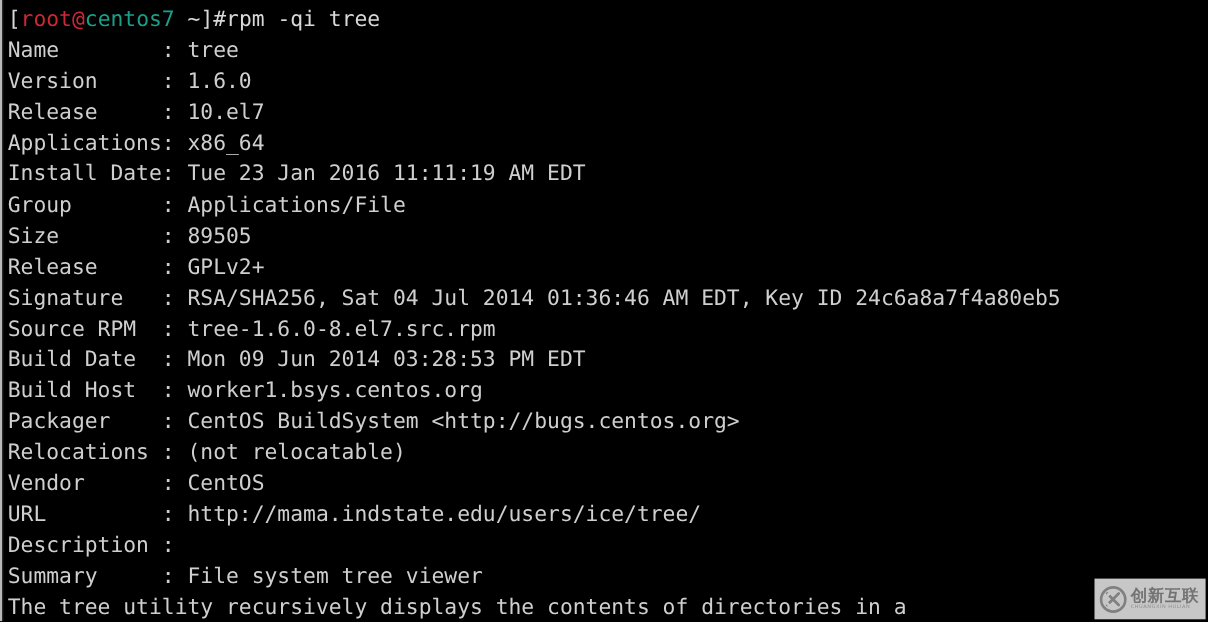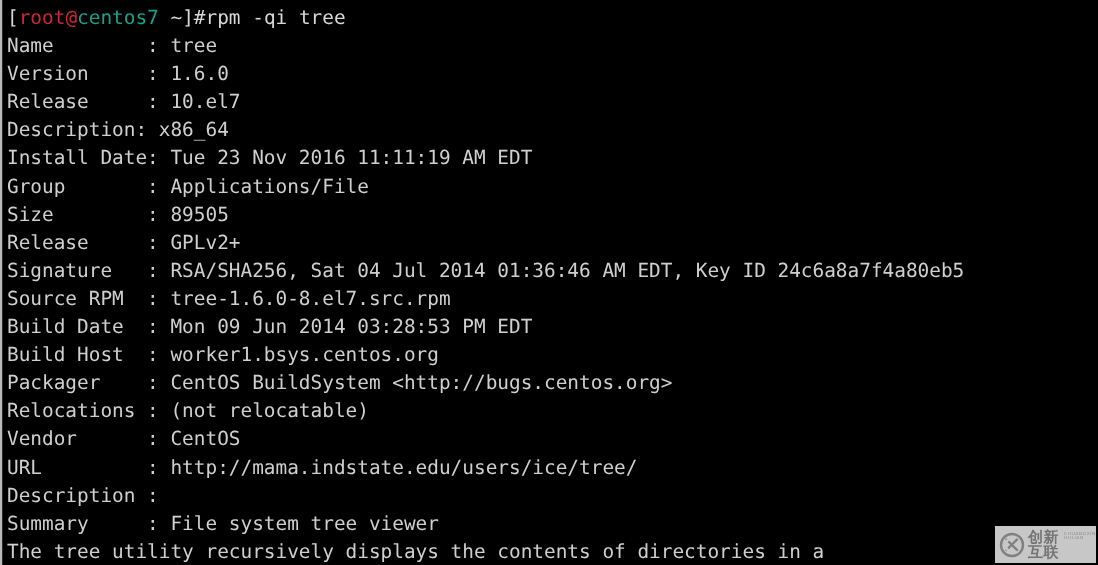--- a/index.html
+++ b/index.html
@@ -74,21 +74,21 @@
   }
   .wm-logo {
     width: 26px;
     height: 26px;
     flex: 0 0 26px;
     position: relative;
   }
   .wm-text {
     margin-left: 3px;
     display: flex;
-    flex-direction: row;
+    flex-direction: column;
     justify-content: center;
     line-height: 1;
   }
   .wm-cn {
     font-family: "DejaVu Sans", "Liberation Sans", sans-serif;
     font-size: 15px;
     color: #7d7d7d;
     letter-spacing: 0.5px;
     font-weight: 600;
   }
@@ -109,22 +109,22 @@
 
   <div class="left-edge"></div>
 
   <div class="screen">
 
     <div class="line"><span class="c-white">[</span><span class="c-red">root</span><span class="c-red">@</span><span class="c-teal">centos7</span><span class="c-white"> ~]#</span><span class="c-white">rpm -qi tree</span></div>
 
     <div class="line">Name        : tree</div>
     <div class="line">Version     : 1.6.0</div>
     <div class="line">Release     : 10.el7</div>
-    <div class="line">Description: x86_64</div>
-    <div class="line">Install Date: Tue 23 Nov 2016 11:11:19 AM EDT</div>
+    <div class="line">Applications: x86_64</div>
+    <div class="line">Install Date: Tue 23 Jan 2016 11:11:19 AM EDT</div>
     <div class="line">Group       : Applications/File</div>
     <div class="line">Size        : 89505</div>
     <div class="line">Release     : GPLv2+</div>
     <div class="line">Signature   : RSA/SHA256, Sat 04 Jul 2014 01:36:46 AM EDT, Key ID 24c6a8a7f4a80eb5</div>
     <div class="line">Source RPM  : tree-1.6.0-8.el7.src.rpm</div>
     <div class="line">Build Date  : Mon 09 Jun 2014 03:28:53 PM EDT</div>
     <div class="line">Build Host  : worker1.bsys.centos.org</div>
     <div class="line">Packager    : CentOS BuildSystem &lt;http://bugs.centos.org&gt;</div>
     <div class="line">Relocations : (not relocatable)</div>
     <div class="line">Vendor      : CentOS</div>

